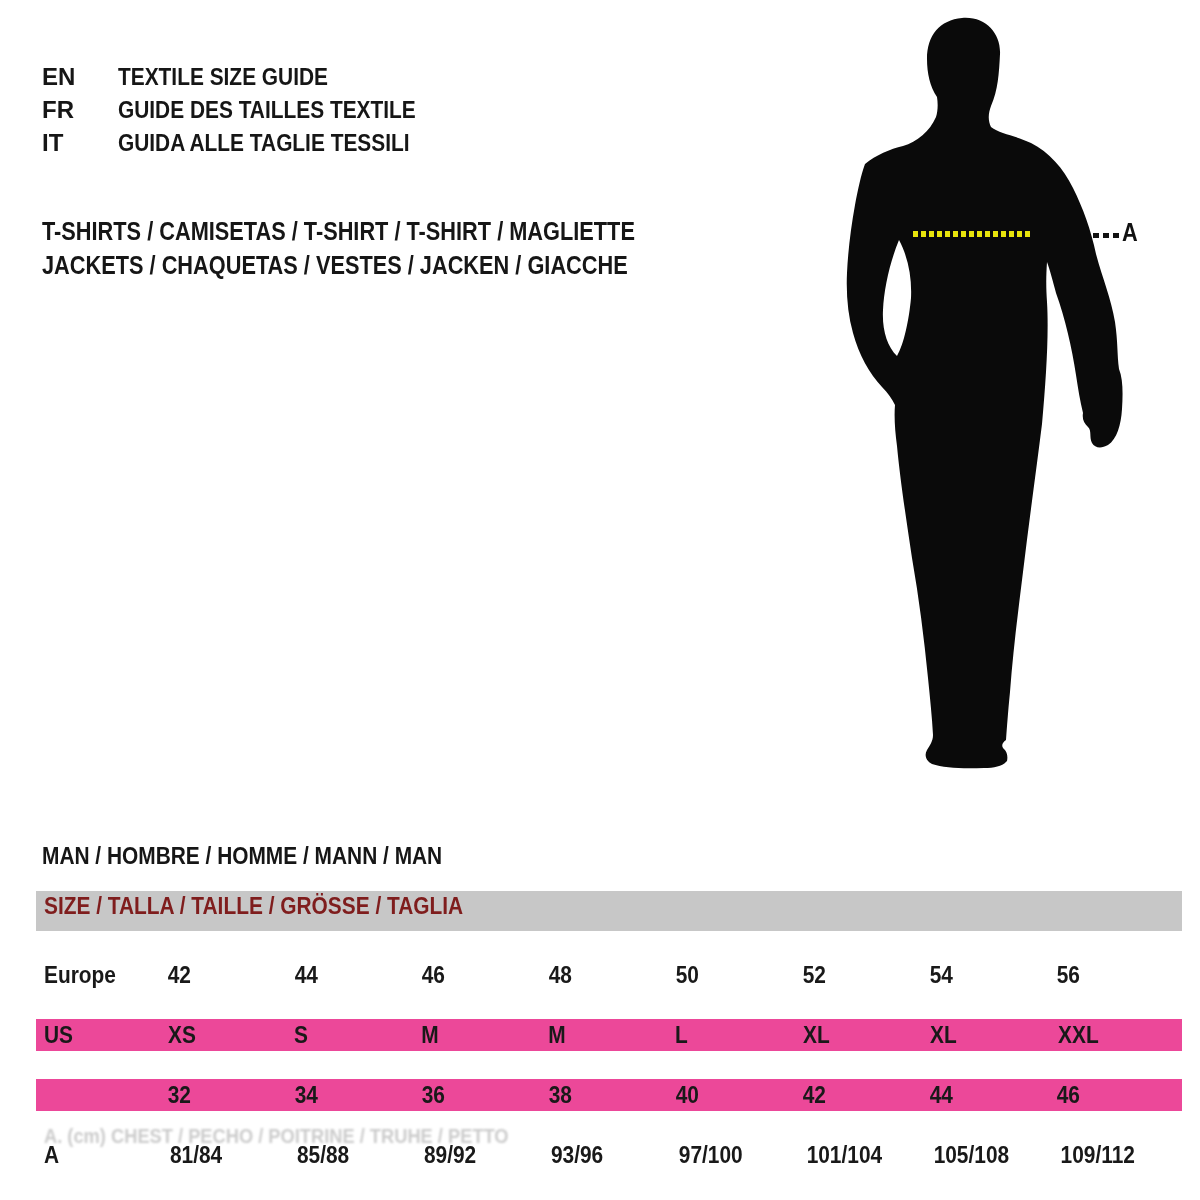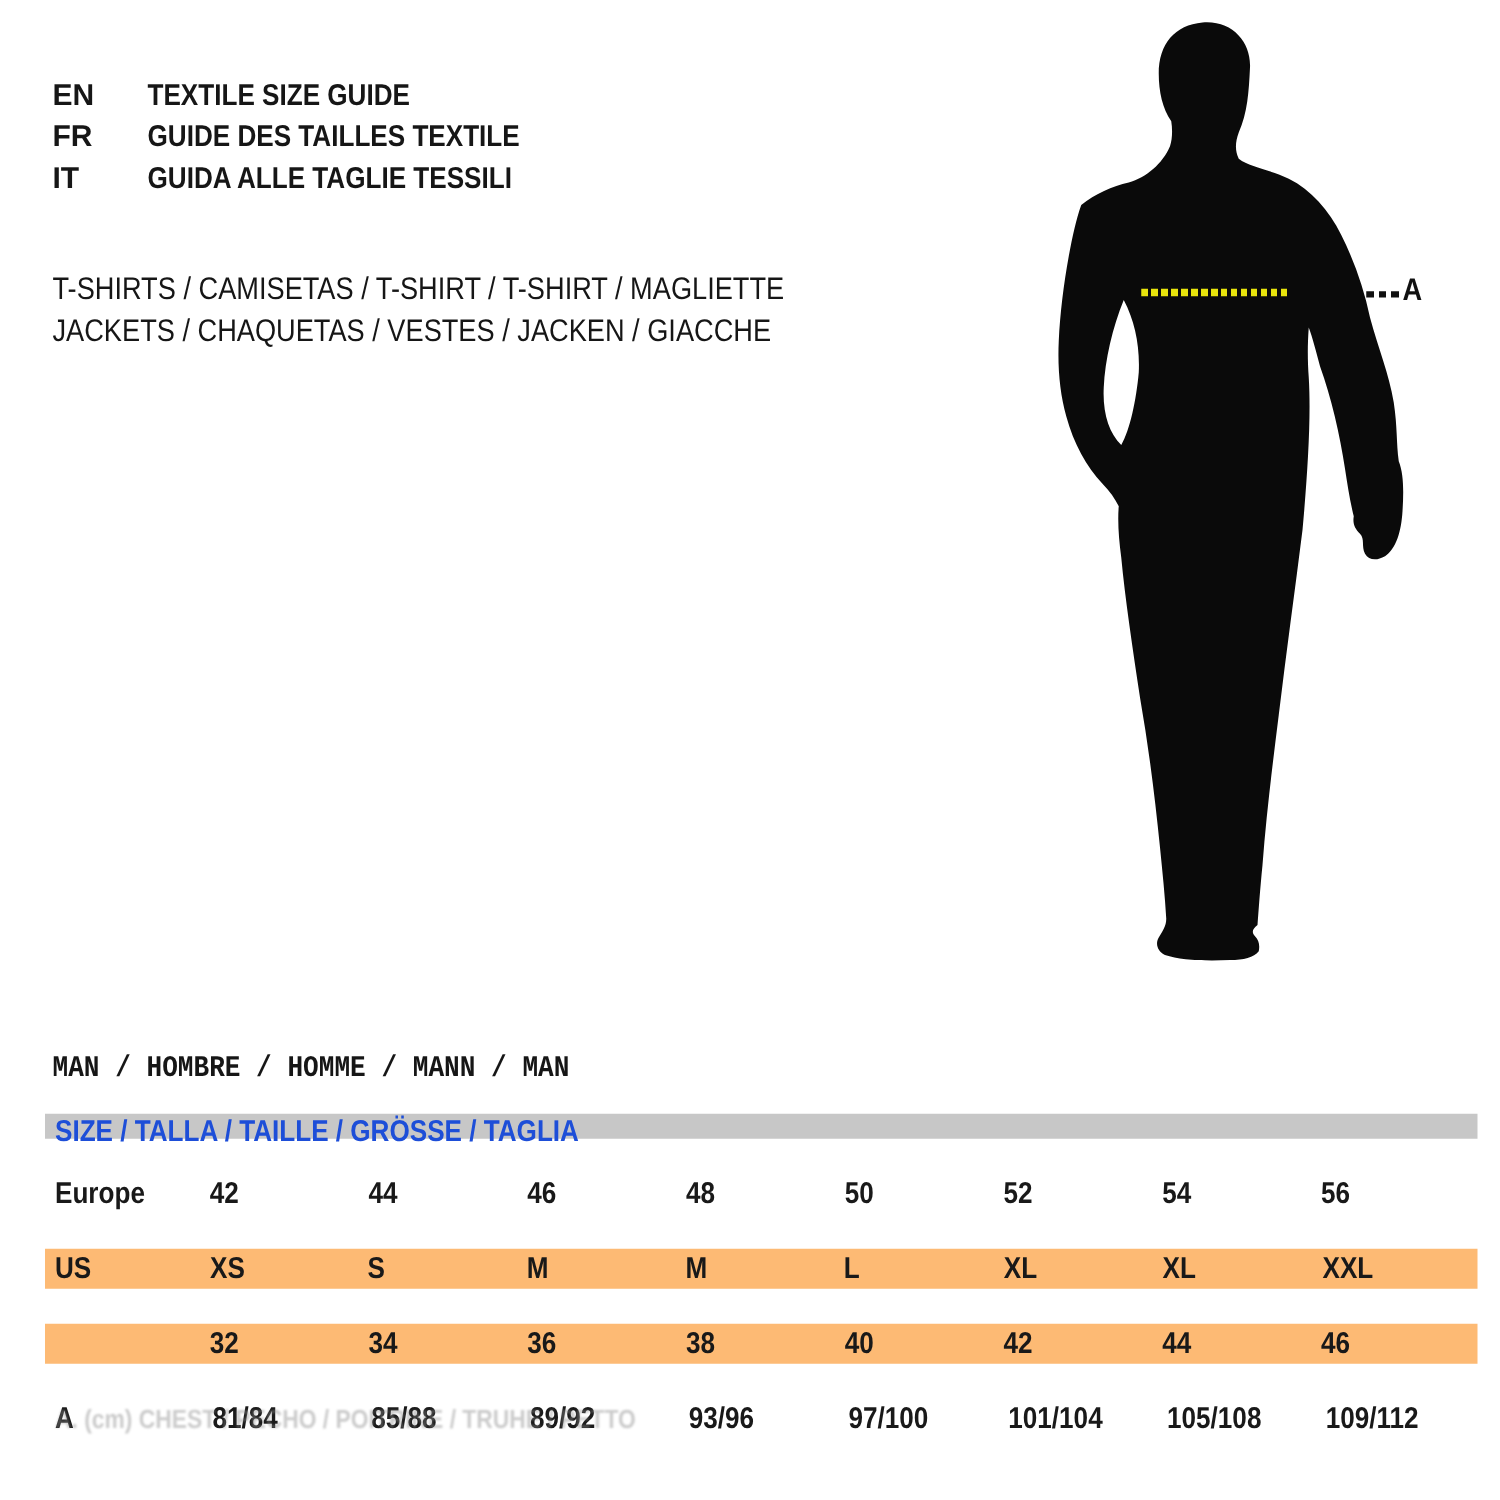--- a/index.html
+++ b/index.html
@@ -13,50 +13,50 @@
   }
   .cond{display:inline-block;transform:scaleX(0.87);transform-origin:0 50%;white-space:nowrap;}
   .cond-c{display:inline-block;transform:scaleX(0.87);transform-origin:50% 50%;white-space:nowrap;}
 
   
   .lang-block{position:absolute;left:42px;top:34px;margin-top:26px;}
   .lang-row{display:flex;height:33px;line-height:33px;font-size:24px;font-weight:bold;letter-spacing:0px;}
   .lang-row .code{width:76px;flex:0 0 76px;}
 
   
-  .product-lines{position:absolute;left:42px;top:214px;font-size:25px;font-weight:normal;}
+  .product-lines{position:absolute;left:42px;top:214px;font-size:25px;font-weight:bold;}
   .product-lines .pline{height:34px;line-height:34px;}
 
   
   .figure-area{position:absolute;left:820px;top:0;width:380px;height:800px;}
   .figure-area svg{position:absolute;left:0;top:0;}
   .chest-dots{
     position:absolute;left:93px;top:231px;width:118px;height:6px;
     background:repeating-linear-gradient(to right,#e8e40c 0 5px,rgba(0,0,0,0) 5px 8px);
   }
   .dash-line{
     position:absolute;left:273px;top:233px;width:27px;height:5px;
     background:repeating-linear-gradient(to right,#111 0 6px,rgba(0,0,0,0) 6px 10px);
   }
   .a-label{position:absolute;left:302px;top:218px;font-size:25px;font-weight:bold;color:#111;}
 
   
-  .section-title{position:absolute;left:42px;top:842px;font-size:24px;font-weight:bold;font-family:Liberation Mono, monospace;}
+  .section-title{position:absolute;left:42px;top:842px;font-size:24px;font-weight:bold;}
 
   
   .size-table{position:absolute;left:36px;top:891px;width:1146px;font-weight:bold;}
   .thead{
-    height:20px;line-height:29px;background:#c7c7c7;color:#1d4ed8;
+    height:40px;line-height:29px;background:#c7c7c7;color:#7f1d1d;
     font-size:24px;padding-left:8px;margin-bottom:2px;
   }
   .trow{
     display:grid;grid-template-columns:130px repeat(8,1fr);
     height:32px;line-height:32px;font-size:24px;color:#191919;margin-top:28px;
   }
-  .trow.shade{background:#fdba74;}
+  .trow.shade{background:#ec4899;}
   .trow .rlabel{text-align:left;padding-left:8px;}
   .trow .cell{text-align:left;}
 
   
   .footnote{position:absolute;left:42px;top:1092px;font-size:24px;font-weight:bold;}
   .ghost-line{
     position:absolute;left:44px;top:1124px;font-size:21px;font-weight:bold;
     color:#8d8d8d;opacity:0.45;filter:blur(1px);
   }
 </style>

